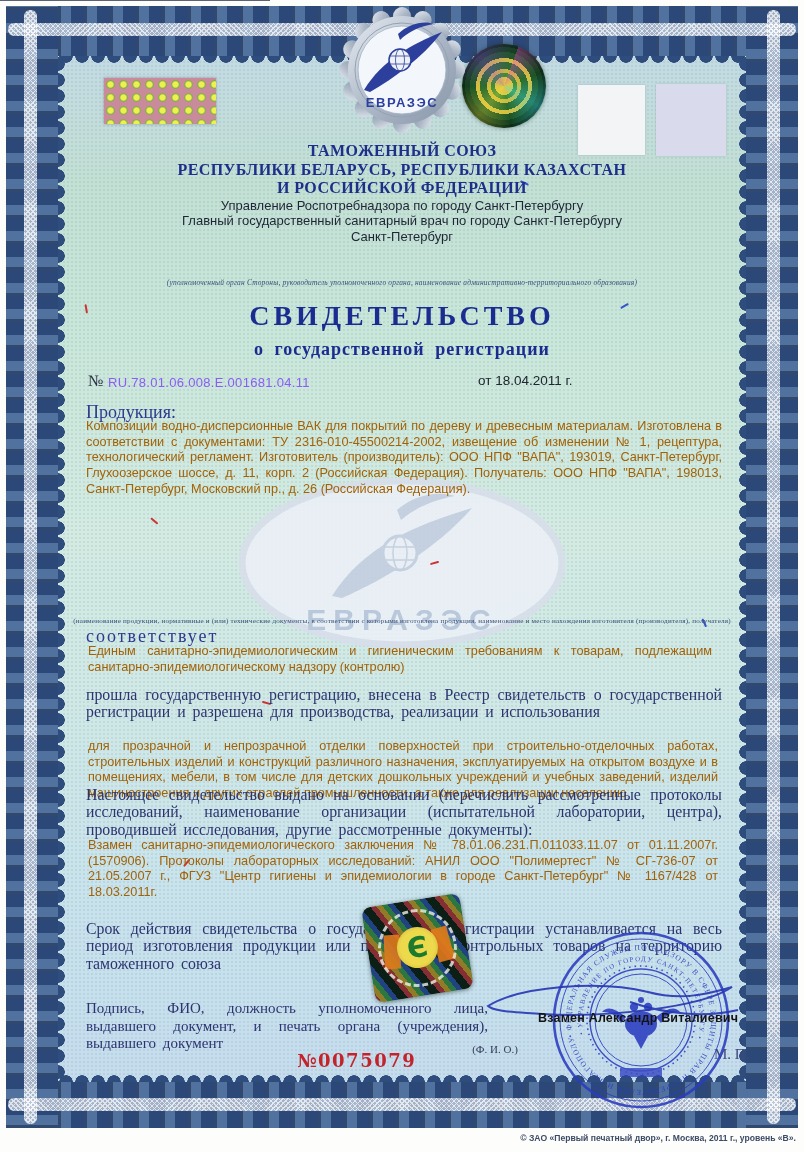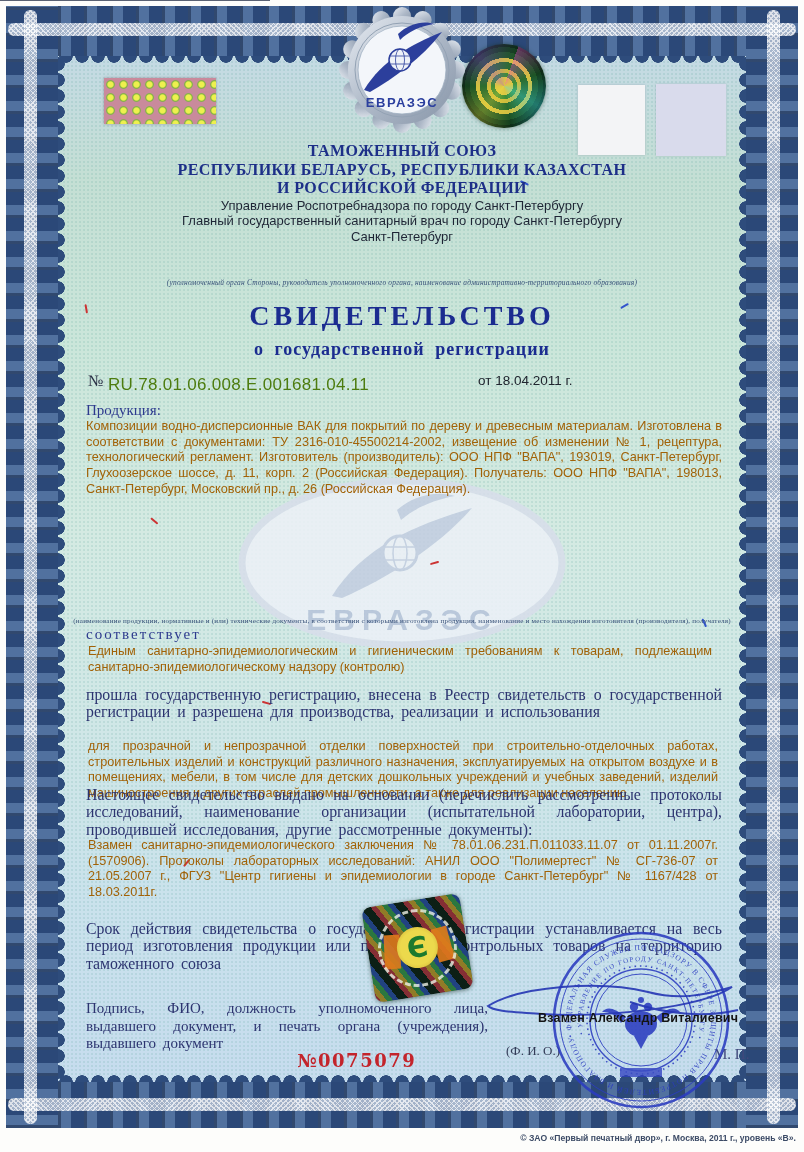--- a/index.html
+++ b/index.html
@@ -67,39 +67,39 @@
   
   .txt{position:absolute;z-index:3;}
   .hdr{left:60px;right:60px;top:142px;text-align:center;}
   .hs{font-weight:bold;font-size:16px;line-height:18.5px;color:#1d2f88;letter-spacing:.4px;}
   .ha{font-family:"Liberation Sans",sans-serif;font-size:13px;line-height:15.8px;color:#1e2535;}
   .cap{font-size:7.4px;color:#375078;text-align:center;letter-spacing:.2px;}
   .c1{left:88px;right:88px;top:278px;font-style:italic;}
   .title{left:0;right:0;top:300px;text-align:center;font-weight:bold;font-size:28px;color:#1b2c90;letter-spacing:4px;}
   .subtitle{left:0;right:0;top:339px;text-align:center;font-weight:bold;font-size:18px;color:#1b2c90;letter-spacing:1px;word-spacing:5px;}
   .numlbl{left:88px;top:372px;font-size:16px;color:#2a3046;}
-  .numval{left:108px;top:375px;font-family:"Liberation Sans",sans-serif;font-size:17px;color:#4d7c0f;letter-spacing:.3px;}
+  .numval{left:108px;top:375px;font-family:"Liberation Sans",sans-serif;font-size:13px;color:#8b5cf6;letter-spacing:.3px;}
   .numdate{left:478px;top:373px;font-family:"Liberation Sans",sans-serif;font-size:13.5px;color:#20252f;}
-  .lbl{font-size:15px;color:#2d3a8e;}
+  .lbl{font-size:18px;color:#2d3a8e;}
   .prodlbl{left:86px;top:402px;}
   .sans{font-family:"Liberation Sans",sans-serif;font-size:12.7px;line-height:15.7px;color:#a16207;text-align:justify;}
   .prodtxt{left:86px;top:419px;width:636px;}
   .c2{left:62px;right:62px;top:617px;font-size:7.1px;}
   .conflbl{left:86px;top:626px;letter-spacing:2px;}
   .conftxt{left:88px;top:644px;width:624px;}
   .serifp{font-size:15.8px;line-height:17.4px;color:#2c3470;text-align:justify;word-spacing:3px;}
   .regtxt{left:86px;top:686px;width:636px;}
   .usagetxt{left:88px;top:739px;width:630px;}
   .basistxt{left:86px;top:786px;width:636px;}
   .basisdet{left:88px;top:838px;width:630px;}
   .validtxt{left:86px;top:920px;width:636px;}
   .signcap{left:86px;top:1000px;width:402px;font-size:15px;line-height:17.6px;}
   .signname{left:538px;top:1011px;font-family:"Liberation Sans",sans-serif;font-weight:bold;font-size:12.5px;color:#141414;z-index:9;letter-spacing:.2px;}
   .sigline{left:393px;top:1039px;width:270px;height:1px;background:#5a6274;z-index:3;}
-  .fiocap{left:430px;top:1043px;width:130px;text-align:right;font-size:13px;color:#333c58;}
+  .fiocap{left:430px;top:1043px;width:130px;text-align:center;font-size:11px;color:#333c58;}
   .mp{left:714px;top:1046px;font-size:15px;color:#40497c;z-index:3;}
   .rednum{left:297px;top:1050px;font-family:"DejaVu Serif",serif;font-weight:bold;font-size:18px;color:#c3242b;letter-spacing:1.5px;z-index:3;}
   .footer{right:8px;top:1133px;font-family:"Liberation Sans",sans-serif;font-weight:bold;font-size:8.6px;color:#3c4b66;z-index:2;}
 </style>
 </head>
 <body>
 
 <div class="page">
 
   <div class="band b-top"></div>

